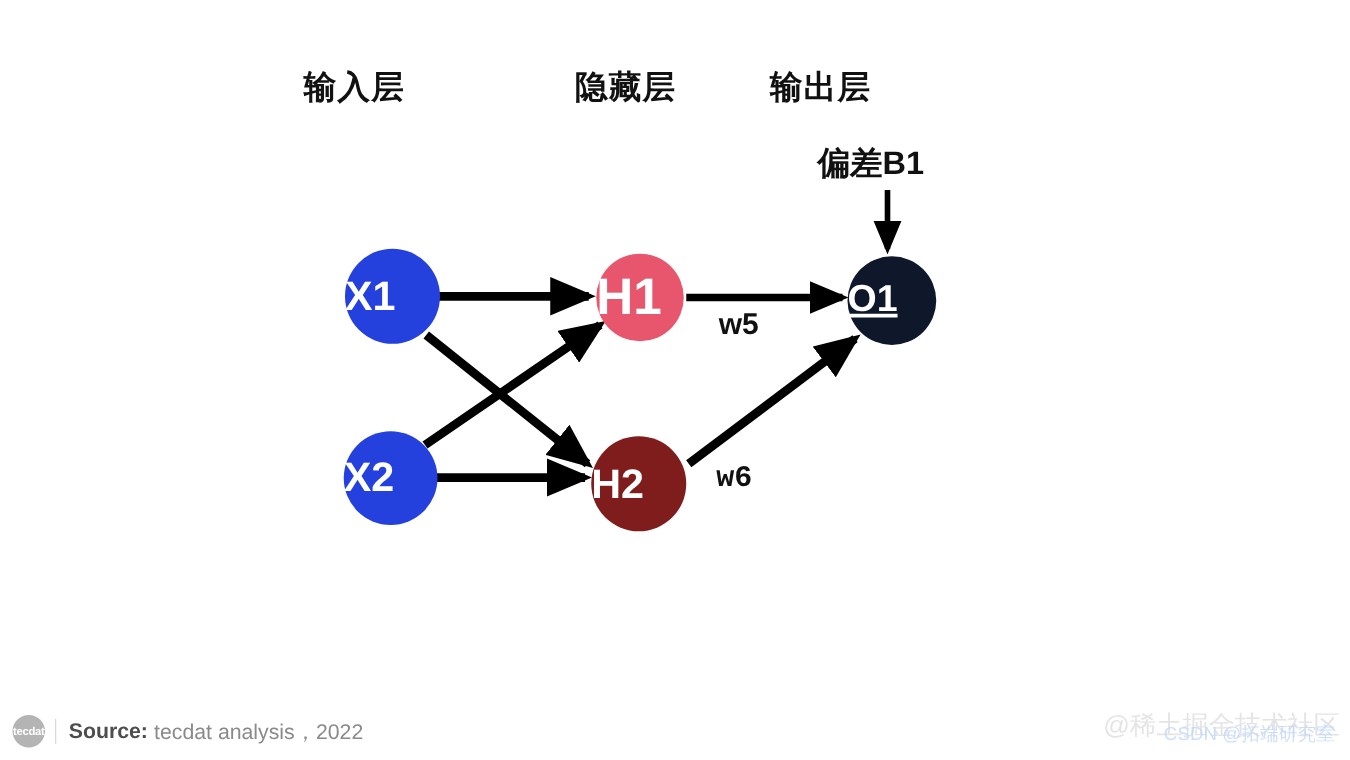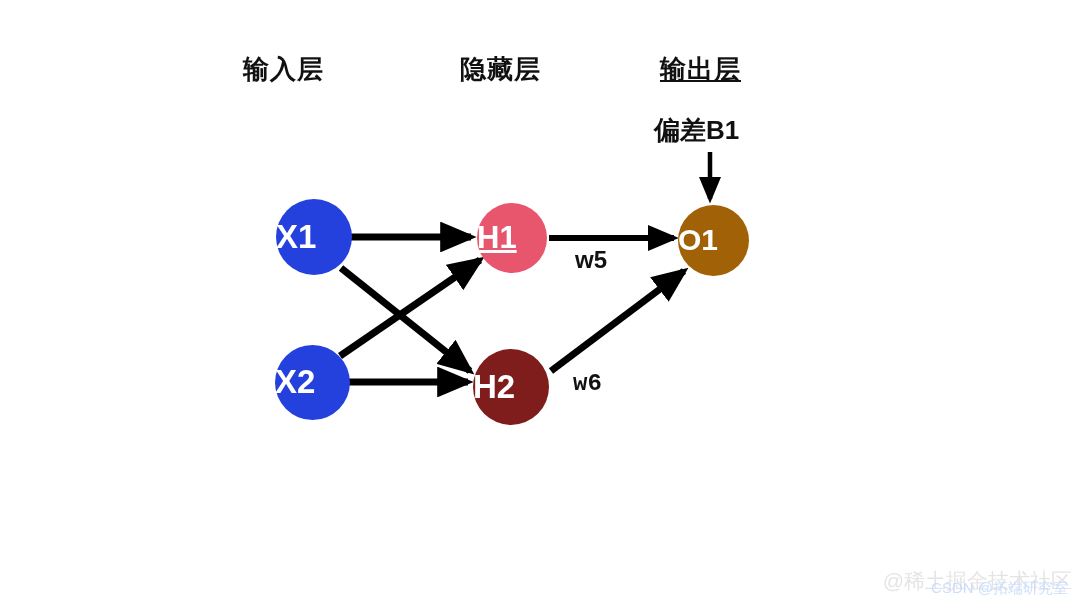--- a/index.html
+++ b/index.html
@@ -22,21 +22,21 @@
     position: absolute;
     font-size: 26px;
     font-weight: bold;
     color: #111111;
     letter-spacing: 1px;
     white-space: nowrap;
     line-height: 1;
   }
   #title-input  { left: 243px; top: 56px; }
   #title-hidden { left: 444px; top: 56px; margin-left: 16px; }
-  #title-output { left: 660px; top: 56px; text-decoration: underline; }
+  #title-output { left: 616px; top: 56px; }
 
   .bias-label {
     position: absolute;
     left: 654px;
     top: 117px;
     font-size: 26px;
     font-weight: bold;
     color: #111111;
     white-space: nowrap;
     line-height: 1;
@@ -68,21 +68,21 @@
     line-height: 1;
     letter-spacing: 0px;
     transform: translateY(-1px);
   }
   #node-x1 { left: 276px; top: 199px; width: 76px; height: 76px; }
   #node-x2 { left: 275px; top: 345px; width: 75px; height: 75px; }
   #node-h1 { left: 477px; top: 203px; width: 70px; height: 70px; }
   #node-h2 { left: 473px; top: 349px; width: 76px; height: 76px; }
   #node-o1 { left: 678px; top: 205px; width: 71px; height: 71px; }
   #node-o1 .node-label { font-size: 30px; }
-  #node-h1 .node-label { font-size: 31px; text-decoration: underline; }
+  #node-h1 .node-label { font-size: 41px; }
 
   
   .weight-label {
     position: absolute;
     font-size: 24px;
     font-weight: bold;
     color: #111111;
     line-height: 1;
     white-space: nowrap;
   }
@@ -227,27 +227,33 @@
   </div>
 
   <div class="node" id="node-h1" style="background:#e8566d;">
     <span class="node-label">H1</span>
   </div>
 
   <div class="node" id="node-h2" style="background:#7f1d1d;">
     <span class="node-label">H2</span>
   </div>
 
-  <div class="node" id="node-o1" style="background:#a16207;">
+  <div class="node" id="node-o1" style="background:#0f172a;text-decoration:underline;">
     <span class="node-label">O1</span>
   </div>
 
   <div class="weight-label" id="weight-w5">w5</div>
 
   <div class="weight-label" id="weight-w6">w6</div>
 
+  <div id="footer">
+    <div id="footer-logo">tecdat</div>
+    <div id="footer-divider"></div>
+    <div id="footer-source-label">Source:</div>
+    <div id="footer-source-text">tecdat analysis，2022</div>
+  </div>
 
   <div id="watermark">
     <div id="wm-row2">@稀土掘金技术社区</div>
     <div id="wm-row3">CSDN @拓端研究室</div>
   </div>
 
 </div>
 
 </body></html>

